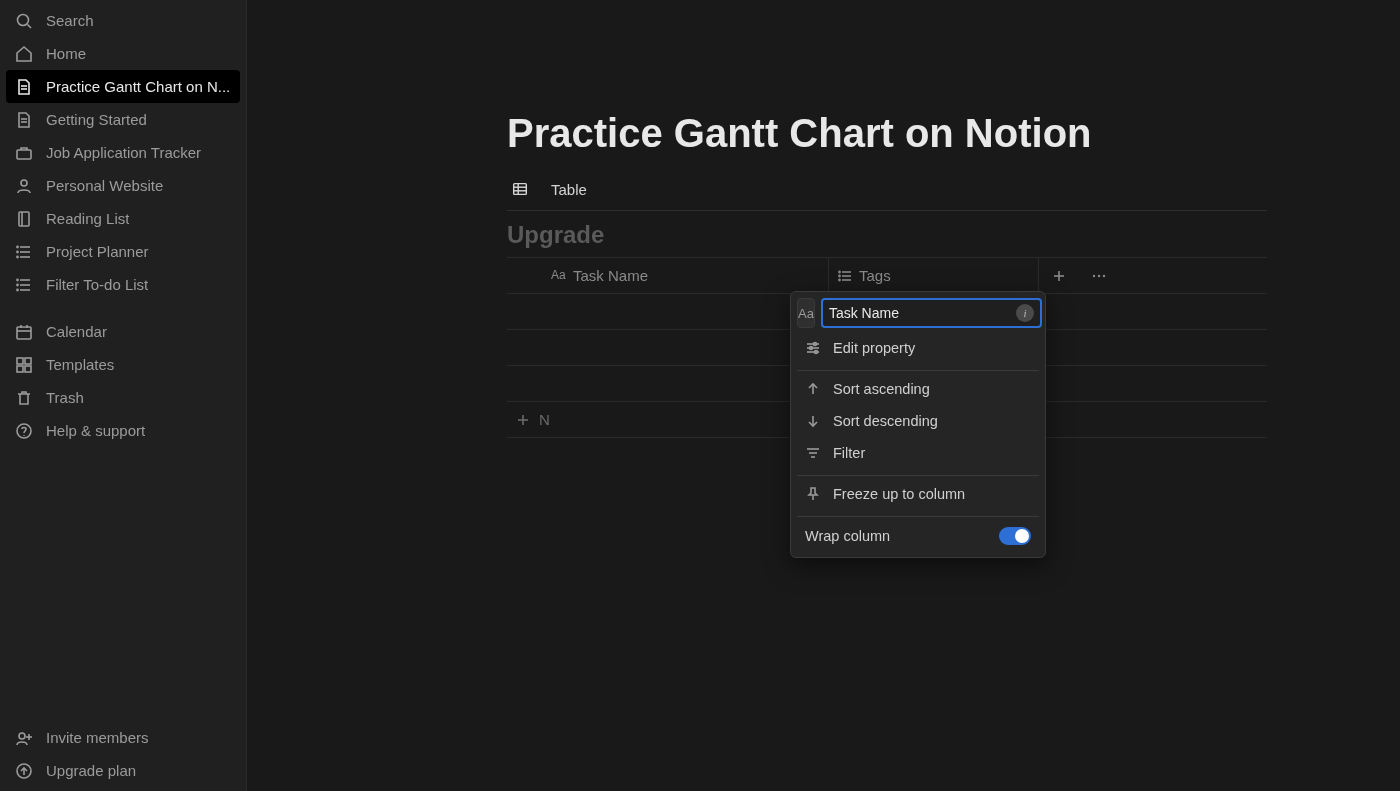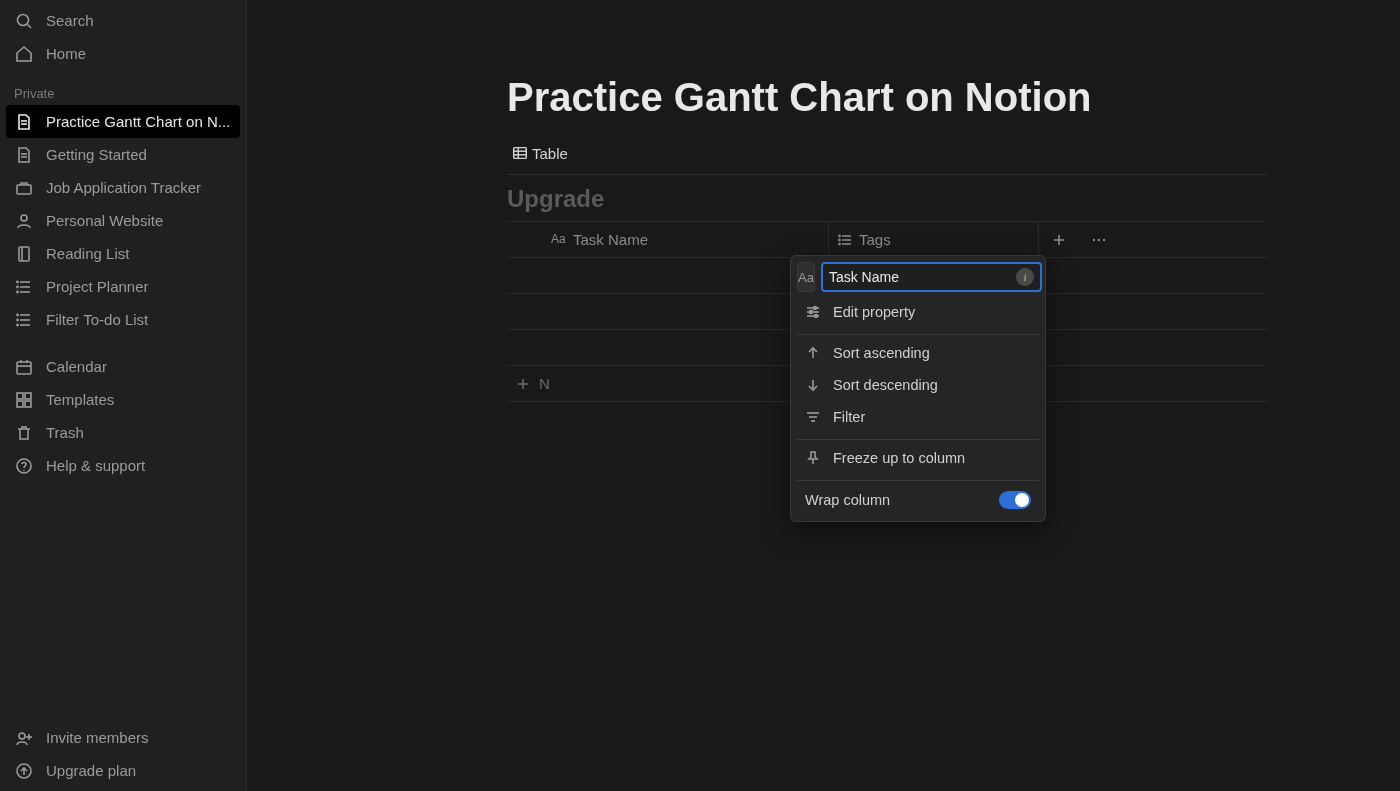--- a/index.html
+++ b/index.html
@@ -38,40 +38,41 @@
   font-size: 13px;
   color: #7a7a7a;
   padding: 6px 8px 4px 8px;
   margin-top: 10px;
 }
 .sidebar-spacer { flex: 1; }
 .main {
   flex: 1;
   padding: 75px 0 0 0;
   position: relative;
+  margin-top: 36px;
 }
 .content {
   max-width: 760px;
   margin-left: 260px;
 }
 .page-title {
   font-size: 40px;
   font-weight: 700;
   color: #e8e8e8;
   margin-bottom: 18px;
 }
 .view-tabs {
   display: flex;
   align-items: center;
   gap: 8px;
   padding: 4px 0 10px 0;
   color: #d4d4d4;
   font-size: 15px;
 }
-.view-tab { display: flex; align-items: center; gap: 3px; cursor: pointer; padding: 2px 4px; border-radius: 4px;}
+.view-tab { display: flex; align-items: center; gap: 22px; cursor: pointer; padding: 2px 4px; border-radius: 4px;}
 .view-tab .icon { width: 18px; height: 18px; }
 .divider { height: 1px; background: #2f2f2f; margin: 0 0 10px 0; }
 .db-title {
   font-size: 24px;
   font-weight: 600;
   color: #5a5a5a;
   margin: 4px 0 8px 0;
 }
 .table {
   border-top: 1px solid #2a2a2a;
@@ -204,21 +205,20 @@
       </div>
       <div class="sidebar-item">
         <span class="icon">
           <svg viewBox="0 0 20 20">
             <path d="M3 9 L10 3 L17 9 L17 17 L3 17 Z"></path>
           </svg>
         </span>
         <span class="label">Home</span>
       </div>
     </div>
-  <div class="sidebar-section-label">Private</div>
   <div id="sidebar-private">
       <div class="sidebar-item active">
         <span class="icon">
           <svg viewBox="0 0 20 20">
             <path d="M5 3 L12 3 L15 6 L15 17 L5 17 Z"></path>
             <line x1="7" y1="9" x2="13" y2="9"></line>
             <line x1="7" y1="12" x2="13" y2="12"></line>
           </svg>
         </span>
         <span class="label">Practice Gantt Chart on N...</span>

